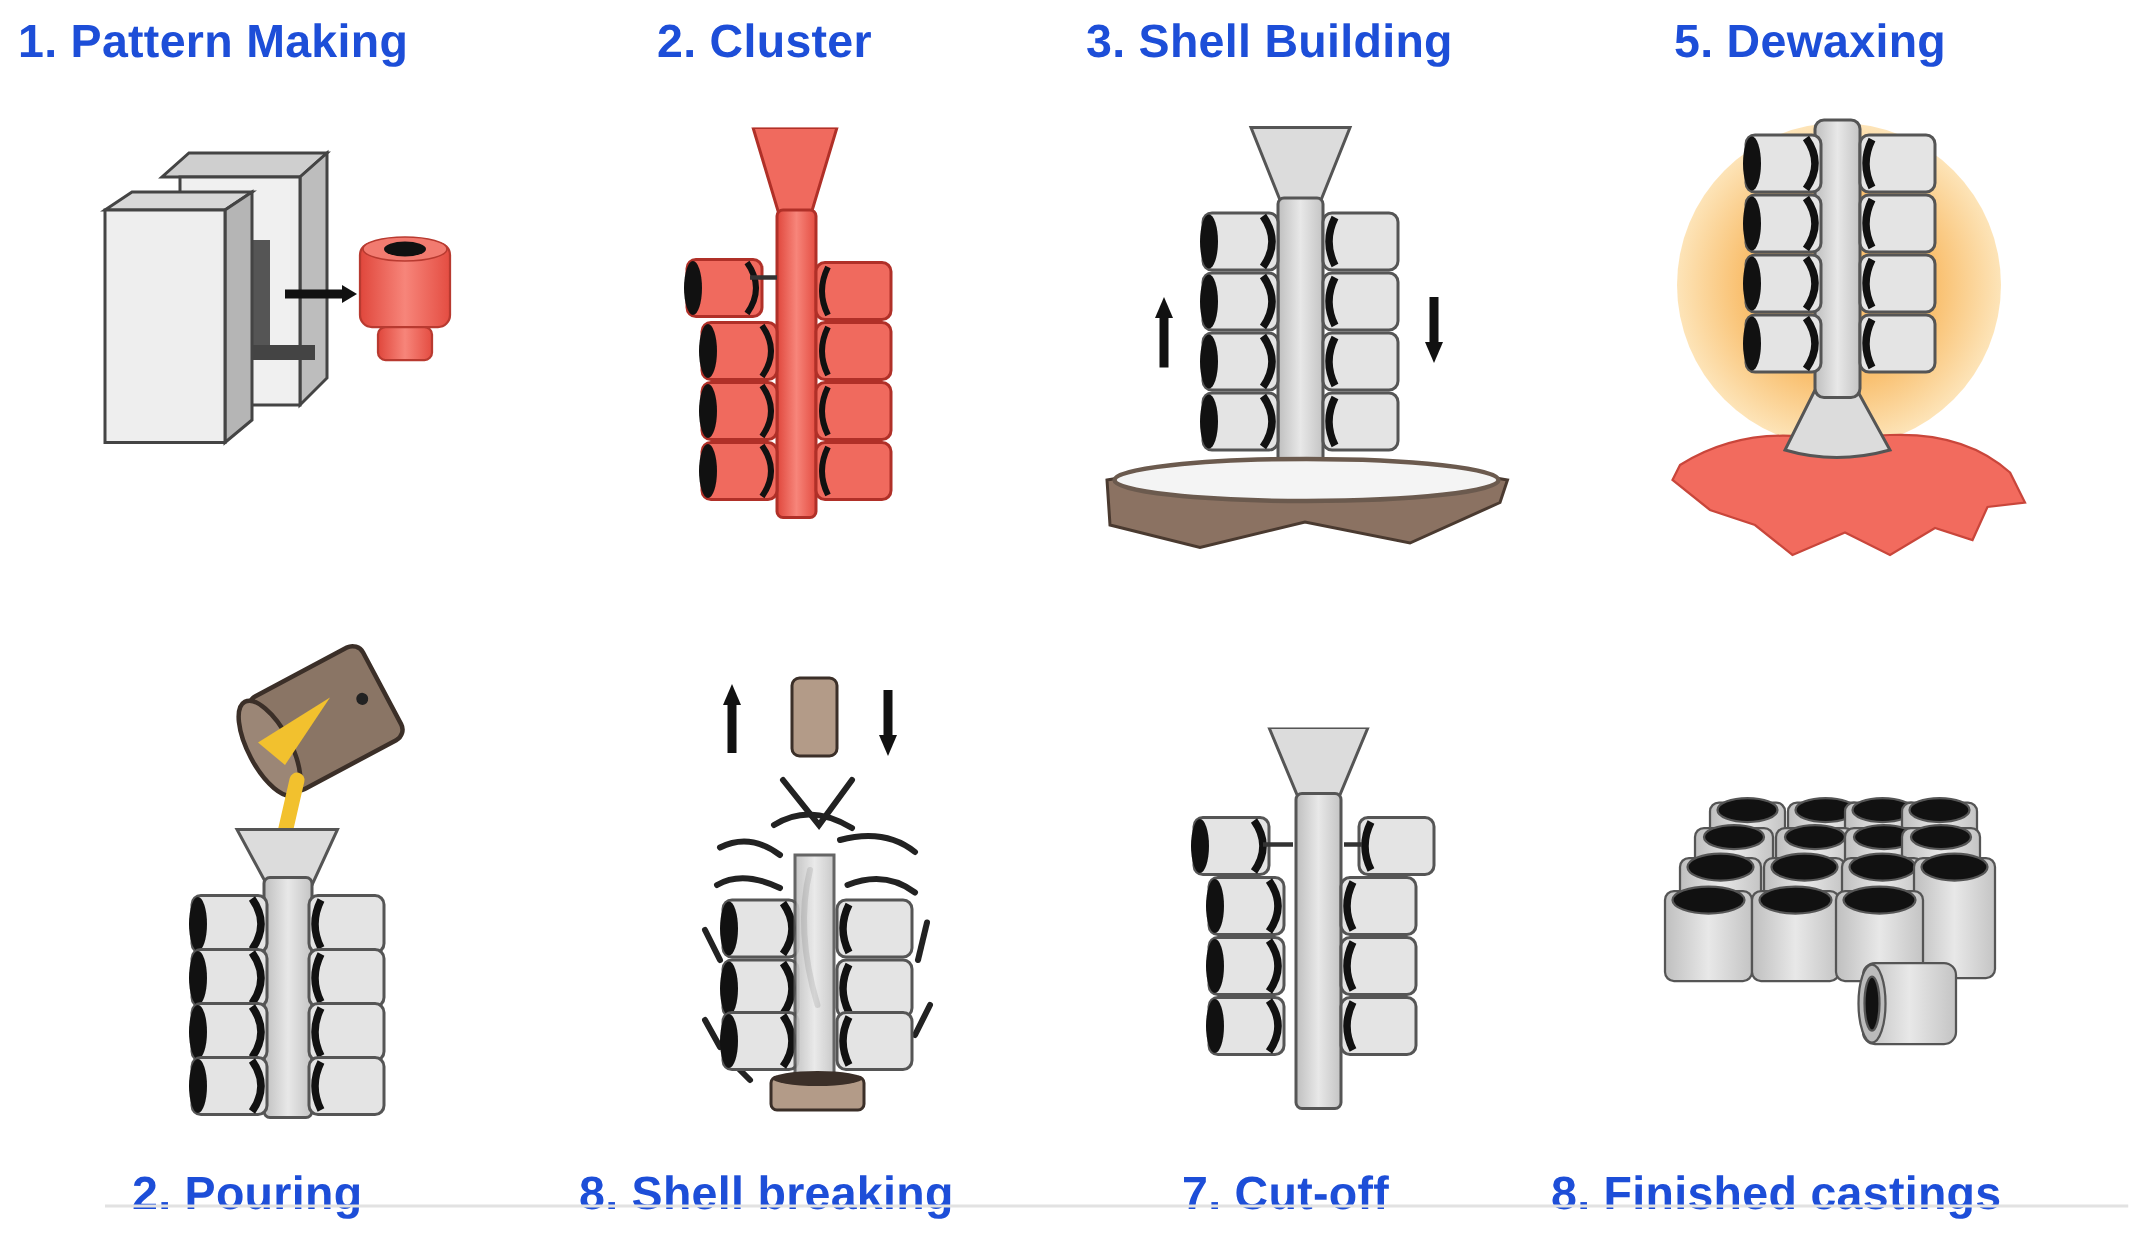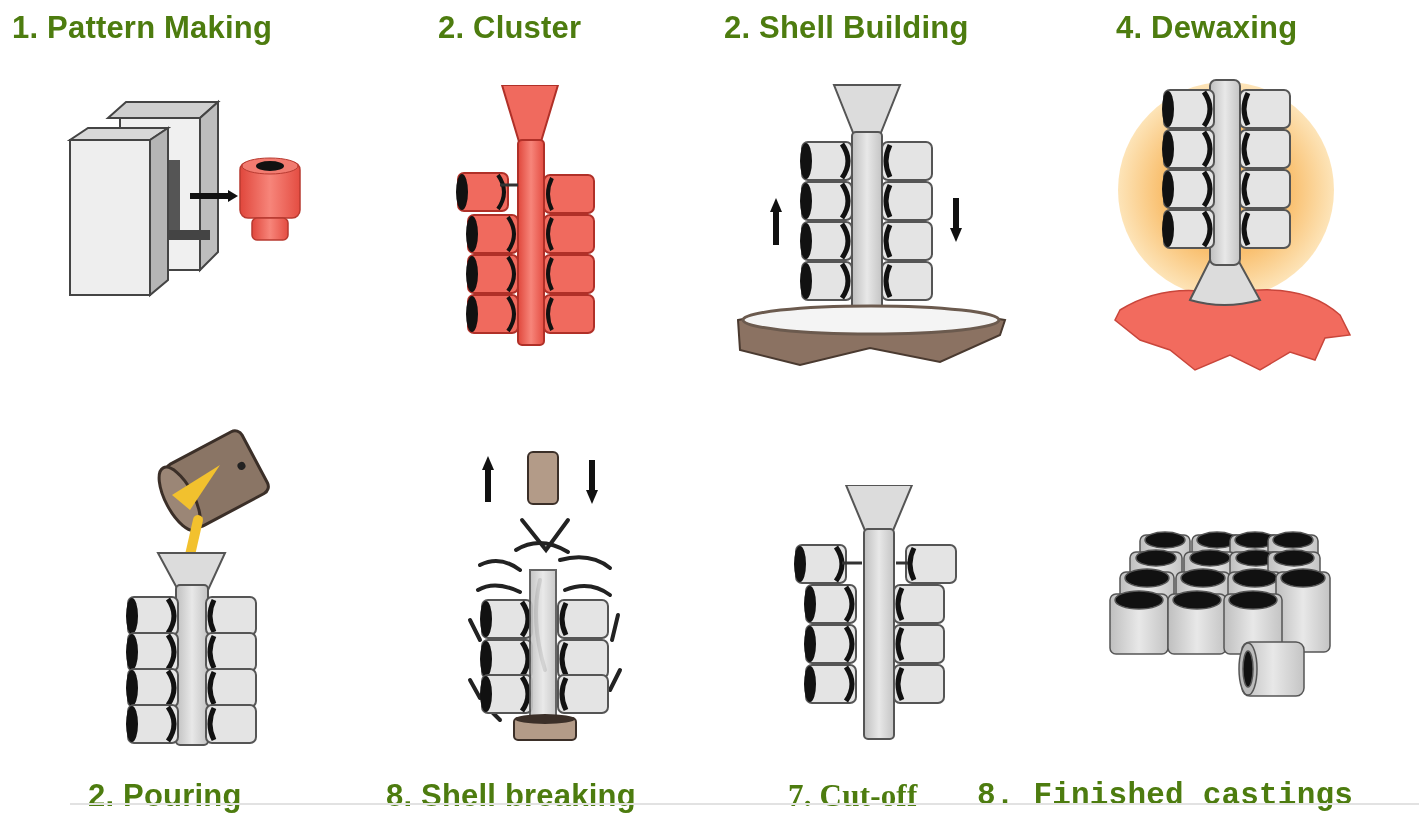--- a/index.html
+++ b/index.html
@@ -1,34 +1,34 @@
 <!DOCTYPE html>
 <html><head>
 <meta charset="utf-8">
 <style>
   html, body { margin:0; padding:0; background:#ffffff; }
   body { width:1419px; height:829px; position:relative; overflow:hidden;
          font-family:"Liberation Sans", sans-serif; }
-  .label { position:absolute; font-weight:bold; font-size:31px; color:#4d7c0f;
+  .label { position:absolute; font-weight:bold; font-size:31px; color:#1d4ed8;
            white-space:nowrap; letter-spacing:0.2px; }
   .illus { position:absolute; }
   .divider { position:absolute; left:70px; top:803px; width:1349px; height:2px; background:#e2e2e2; }
 </style>
 </head>
 <body>
 
 <div class="label" style="left:12px;top:10px;">1. Pattern Making</div>
 <div class="label" style="left:438px;top:10px;">2. Cluster</div>
-<div class="label" style="left:724px;top:10px;">2. Shell Building</div>
-<div class="label" style="left:1116px;top:10px;">4. Dewaxing</div>
+<div class="label" style="left:724px;top:10px;">3. Shell Building</div>
+<div class="label" style="left:1116px;top:10px;">5. Dewaxing</div>
 
 <div class="label" style="left:88px;top:778px;">2. Pouring</div>
 <div class="label" style="left:386px;top:778px;">8. Shell breaking</div>
-<div class="label" style="left:788px;top:778px;font-family:Liberation Serif, serif;">7. Cut-off</div>
-<div class="label" style="left:977px;top:778px;font-family:Liberation Mono, monospace;">8. Finished castings</div>
+<div class="label" style="left:788px;top:778px;">7. Cut-off</div>
+<div class="label" style="left:1034px;top:778px;">8. Finished castings</div>
 
 <div class="divider"></div>
 
 <svg width="0" height="0" style="position:absolute">
   <defs>
     <linearGradient id="gGray" x1="0" x2="1" y1="0" y2="0">
       <stop offset="0" stop-color="#bfbfbf"></stop>
         <stop offset="0.5" stop-color="#e8e8e8"></stop>
         <stop offset="1" stop-color="#c4c4c4"></stop>
     </linearGradient>

